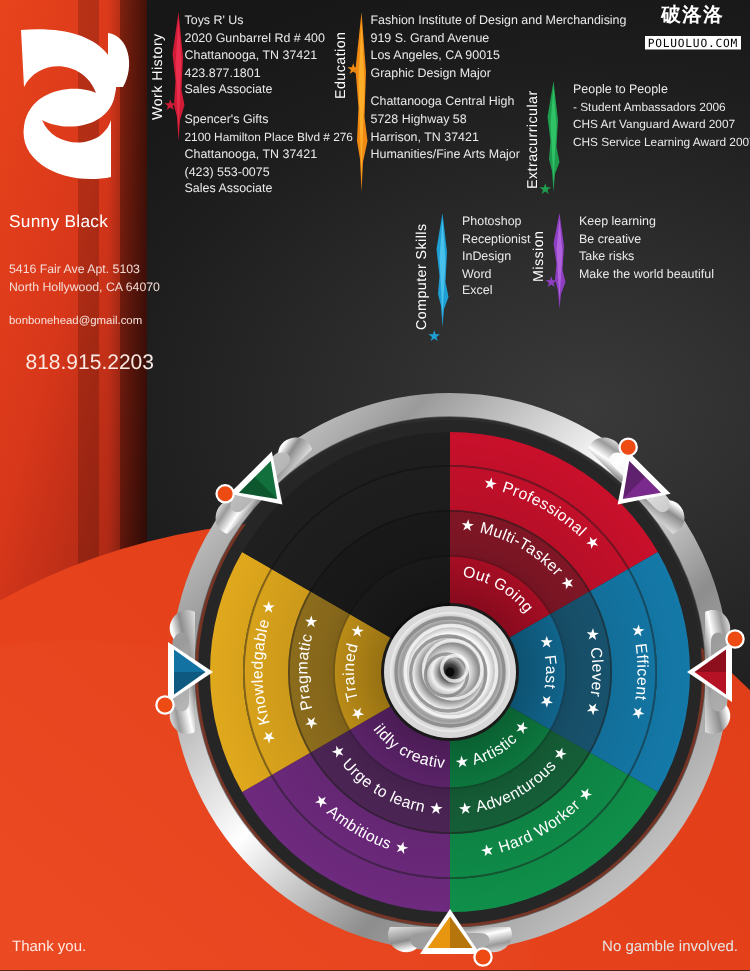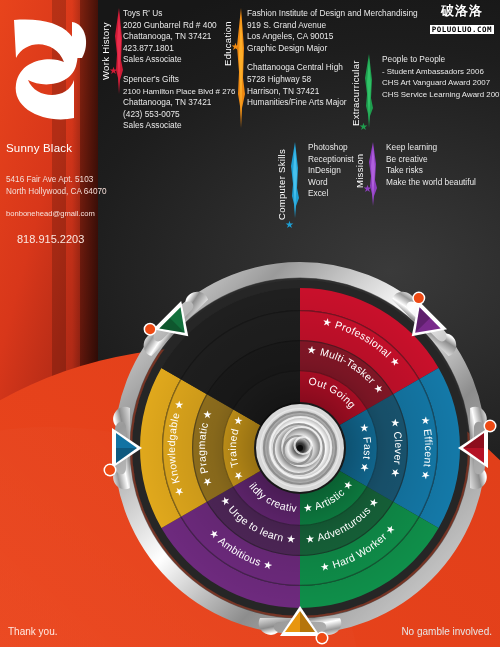--- a/index.html
+++ b/index.html
@@ -53,21 +53,21 @@
 
   
   .logo-wrap { position:absolute; left:6px; top:14px; width:86px; height:110px; }
   .logo-wrap svg { display:block; }
 
   
   .contact { position:absolute; left:6px; top:142px; width:115px; color:#fff; }
   .contact .name { font-size:11.5px; letter-spacing:.2px; margin-bottom:20px; color:#fff; }
   .contact .line { font-size:8.2px; line-height:11.5px; color:#f3dcd6; }
   .contact .email { font-size:7.6px; margin-top:12px; color:#f7e2dc; }
-  .contact .phone { font-size:11px; margin-top:15px; color:#fae8e2;padding-left:11px; }
+  .contact .phone { font-size:14px; margin-top:15px; color:#fae8e2;padding-left:11px; }
 
   
   .sect { position:absolute; }
   .sect .vlabel {
     position:absolute;
     writing-mode:vertical-rl;
     transform:rotate(180deg);
     font-size:9.5px; letter-spacing:.3px;
     color:#fff; white-space:nowrap;
   }
@@ -84,21 +84,21 @@
   .wm .cn {
     font-family:"DejaVu Sans", sans-serif;
     font-size:13px; font-weight:bold; color:#fff;
     letter-spacing:1px; line-height:14px;
     text-shadow:0 0 1px #000;
   }
   .wm .en {
     display:inline-block; margin-top:1px;
     background:#fff; color:#000;
     font-family:"DejaVu Sans Mono", monospace;
-    font-size:7.5px; font-weight:bold; letter-spacing:.5px;
+    font-size:7.5px; font-weight:normal; letter-spacing:.5px;
     padding:0 2px;
   }
 
   
   .wheel-wrap {
     position:absolute; left:102px; top:250px;
     width:396px; height:396px;
   }
   .wheel-wrap svg { display:block; }
 

